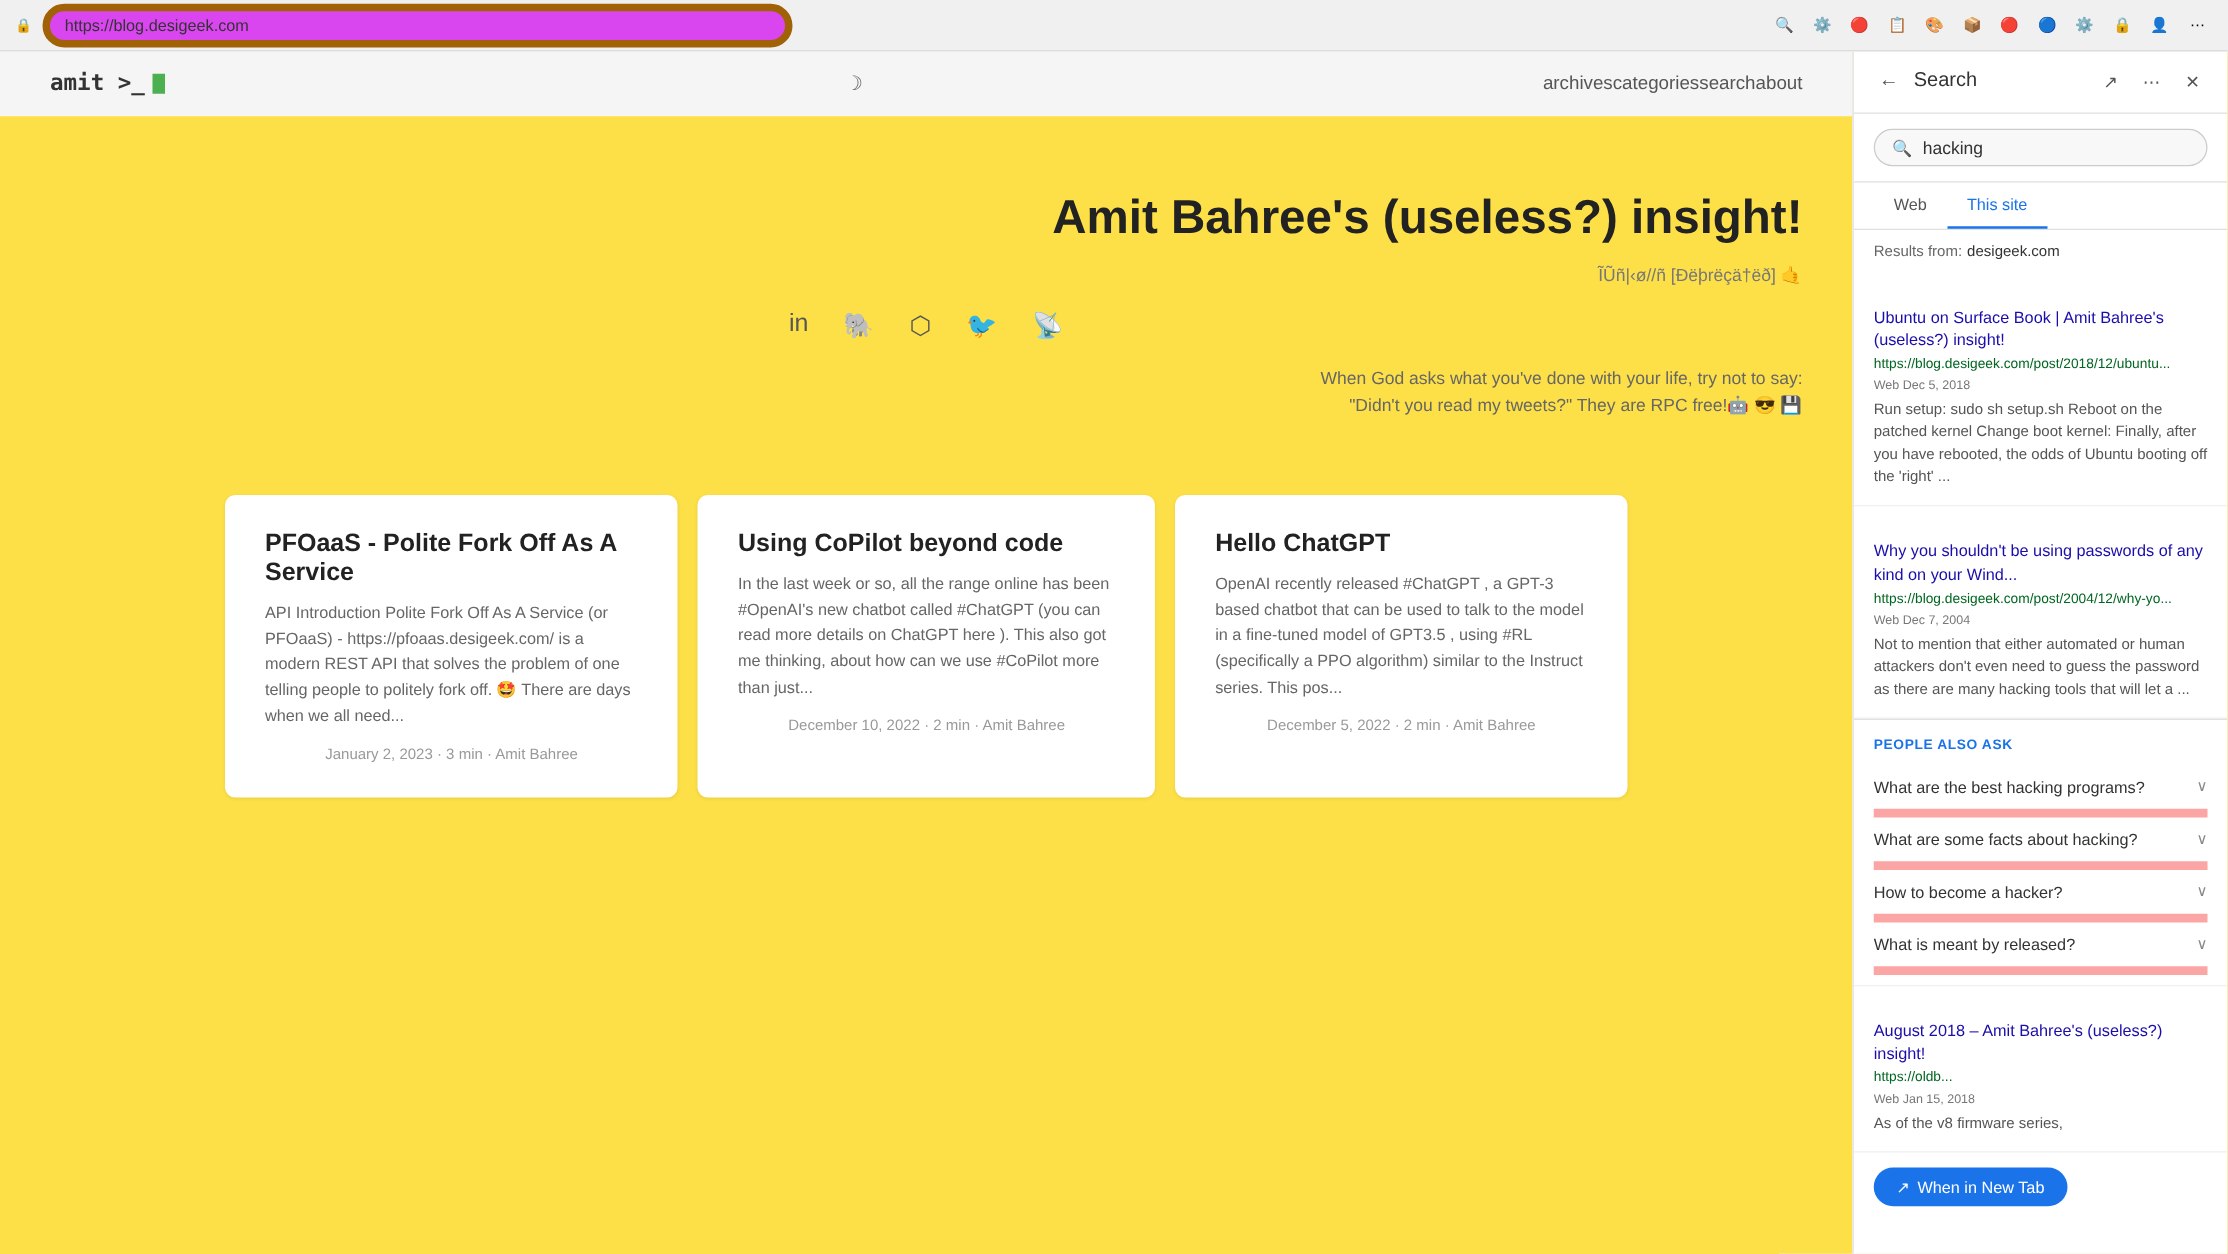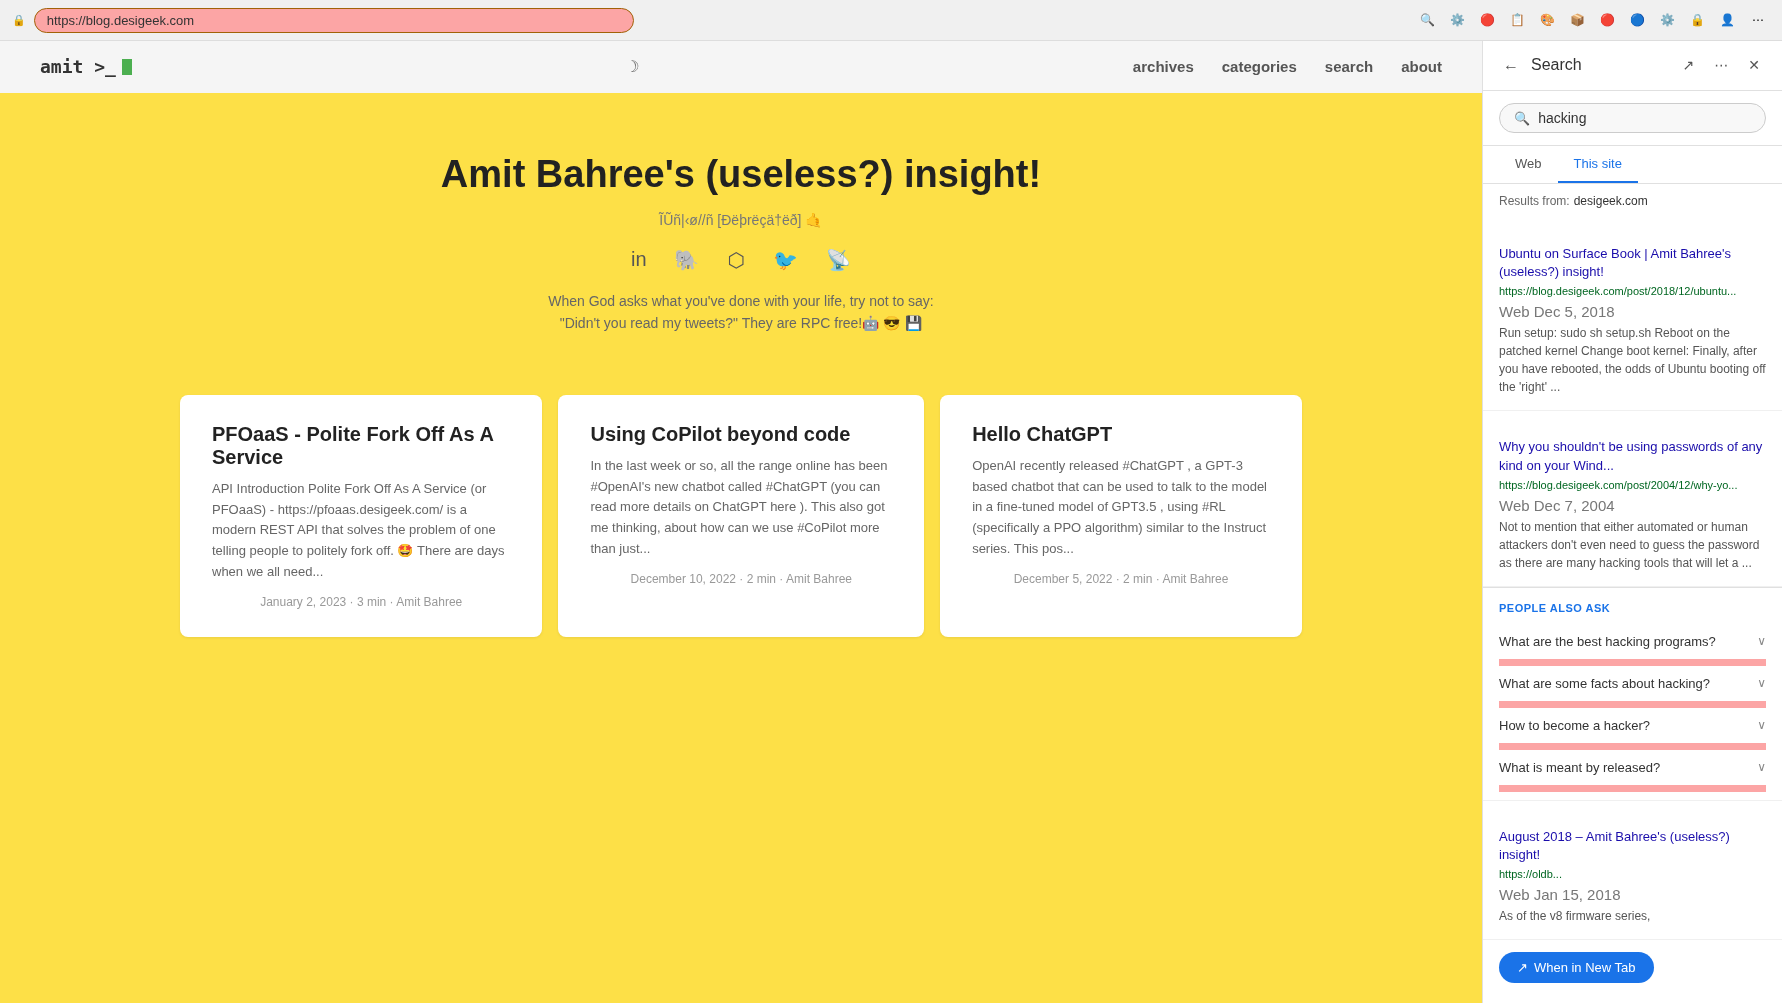--- a/index.html
+++ b/index.html
@@ -16,22 +16,22 @@
     .address-bar {
       display: flex;
       align-items: center;
       padding: 6px 12px;
       gap: 8px;
       height: 40px;
     }
     .address-input {
       display: flex;
       align-items: center;
-      background: #fca5a5;
-      border: 1px solid #a16207;
+      background: #d946ef;
+      border: 6px solid #a16207;
       border-radius: 20px;
       padding: 4px 12px;
       flex: 1;
       max-width: 600px;
       font-size: 13px;
       color: #333;
       gap: 6px;
     }
     .lock-icon { color: #666; font-size: 11px; }
     .browser-icons { display: flex; gap: 6px; margin-left: auto; }
@@ -72,35 +72,33 @@
     }
     .logo-cursor {
       display: inline-block;
       width: 10px;
       height: 16px;
       background: #4caf50;
       margin-left: 2px;
     }
     .blog-nav-links {
       display: flex;
-      gap: 28px;
       align-items: flex-start;
-      font-weight: bold;
     }
     .nav-link {
       color: #555;
       text-decoration: none;
       font-size: 15px;
       cursor: pointer;
     }
     .moon-icon { font-size: 16px; color: #666; cursor: pointer; }
 
     
     .hero {
-      text-align: center;
+      text-align: right;
       padding: 60px 40px 40px;
     }
     .hero-title {
       font-size: 38px;
       font-weight: bold;
       color: #222;
       margin-bottom: 16px;
     }
     .hero-subtitle {
       font-size: 14px;
@@ -272,21 +270,21 @@
       text-decoration: none;
       display: block;
       margin-top: 13px;
     }
     .result-url {
       color: #006621;
       font-size: 11px;
       margin-bottom: 6px;
     }
     .result-meta {
-      font-size: 15px;
+      font-size: 10px;
       color: #777;
       margin-bottom: 4px;
     }
     .result-snippet {
       font-size: 12px;
       color: #555;
       line-height: 1.5;
     }
 
     

